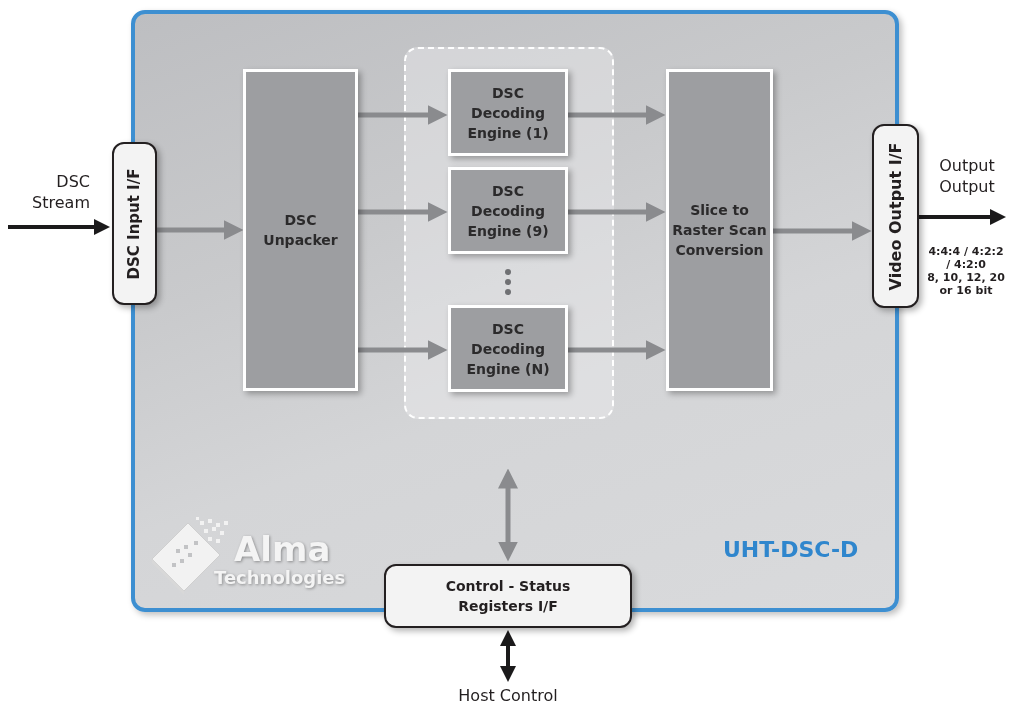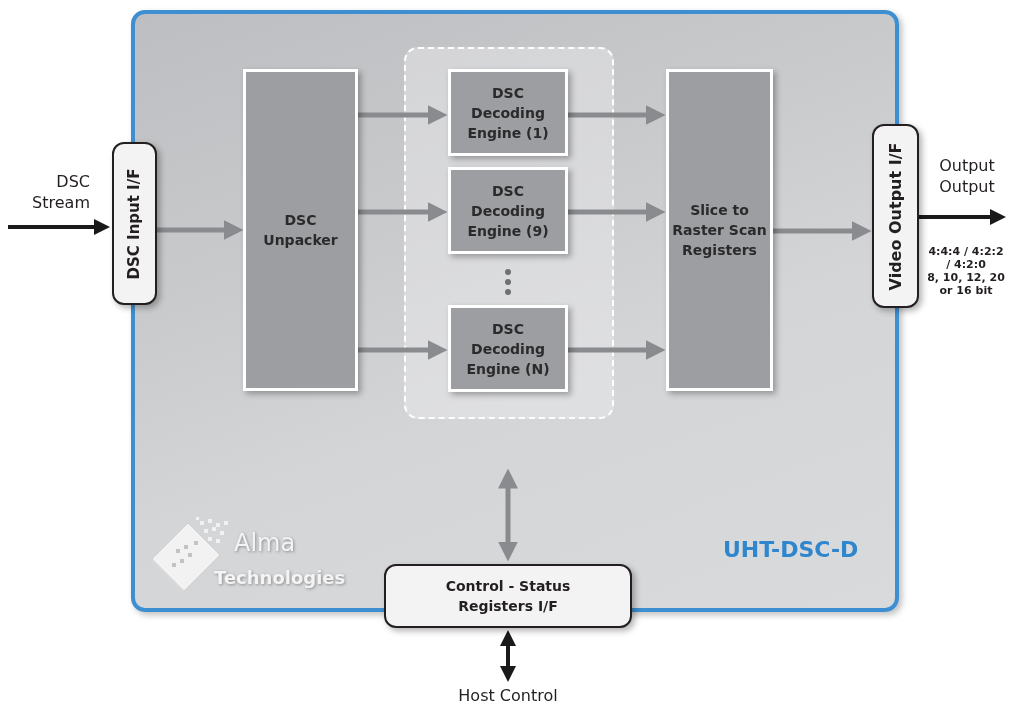--- a/index.html
+++ b/index.html
@@ -27,21 +27,21 @@
     background: #f3f3f3; border: 2px solid #231f20; border-radius: 12px; box-sizing: border-box;
     display: flex; align-items: center; justify-content: center; text-align: center;
     font-weight: bold; color: #231f20; box-shadow: 3px 3px 6px rgba(0,0,0,0.3);
   }
   .vert-text { transform: rotate(-90deg); white-space: nowrap; font-size: 15px; }
   .label { font-size: 16px; line-height: 21px; color: #231f20; }
   .small-bold { font-size: 11px; font-weight: bold; line-height: 13px; text-align: center; color: #231f20; }
   .product { font-weight: bold; font-size: 22px; color: #2f86cd; }
   .dots span { display: block; width: 6px; height: 6px; border-radius: 50%; background: #6f7073; margin: 4px 0; }
   svg.arrows { position: absolute; left: 0; top: 0; }
-  .logo-text1 { font-size: 24px; color: #f4f4f4; font-weight: normal; text-shadow: 1px 1px 3px rgba(0,0,0,0.35); }
+  .logo-text1 { font-size: 34px; color: #f4f4f4; font-weight: bold; text-shadow: 1px 1px 3px rgba(0,0,0,0.35); }
   .logo-text2 { font-size: 18px; color: #f4f4f4; font-weight: bold; text-shadow: 1px 1px 3px rgba(0,0,0,0.35); }
 </style>
 </head>
 <body>
 
 <div class="abs core"></div>
 
 <div class="abs engine-group"></div>
 
 <svg class="arrows" width="1024" height="725">
@@ -116,21 +116,21 @@
     <div>DSC</div>
     <div>Decoding</div>
     <div>Engine (N)</div>
   </div>
 </div>
 
 <div class="abs block" style="left:666px; top:69px; width:107px; height:322px;">
   <div>
     <div>Slice to</div>
     <div>Raster Scan</div>
-    <div>Registers</div>
+    <div>Conversion</div>
   </div>
 </div>
 
 <div class="abs iface" style="left:872px; top:124px; width:47px; height:184px;">
   <span class="vert-text" style="font-size:16px;">Video Output I/F</span>
 </div>
 
 <div class="abs label" style="left:932px; top:155px; width:70px; text-align:center;">
   <div>Output</div>
   <div>Output</div>

